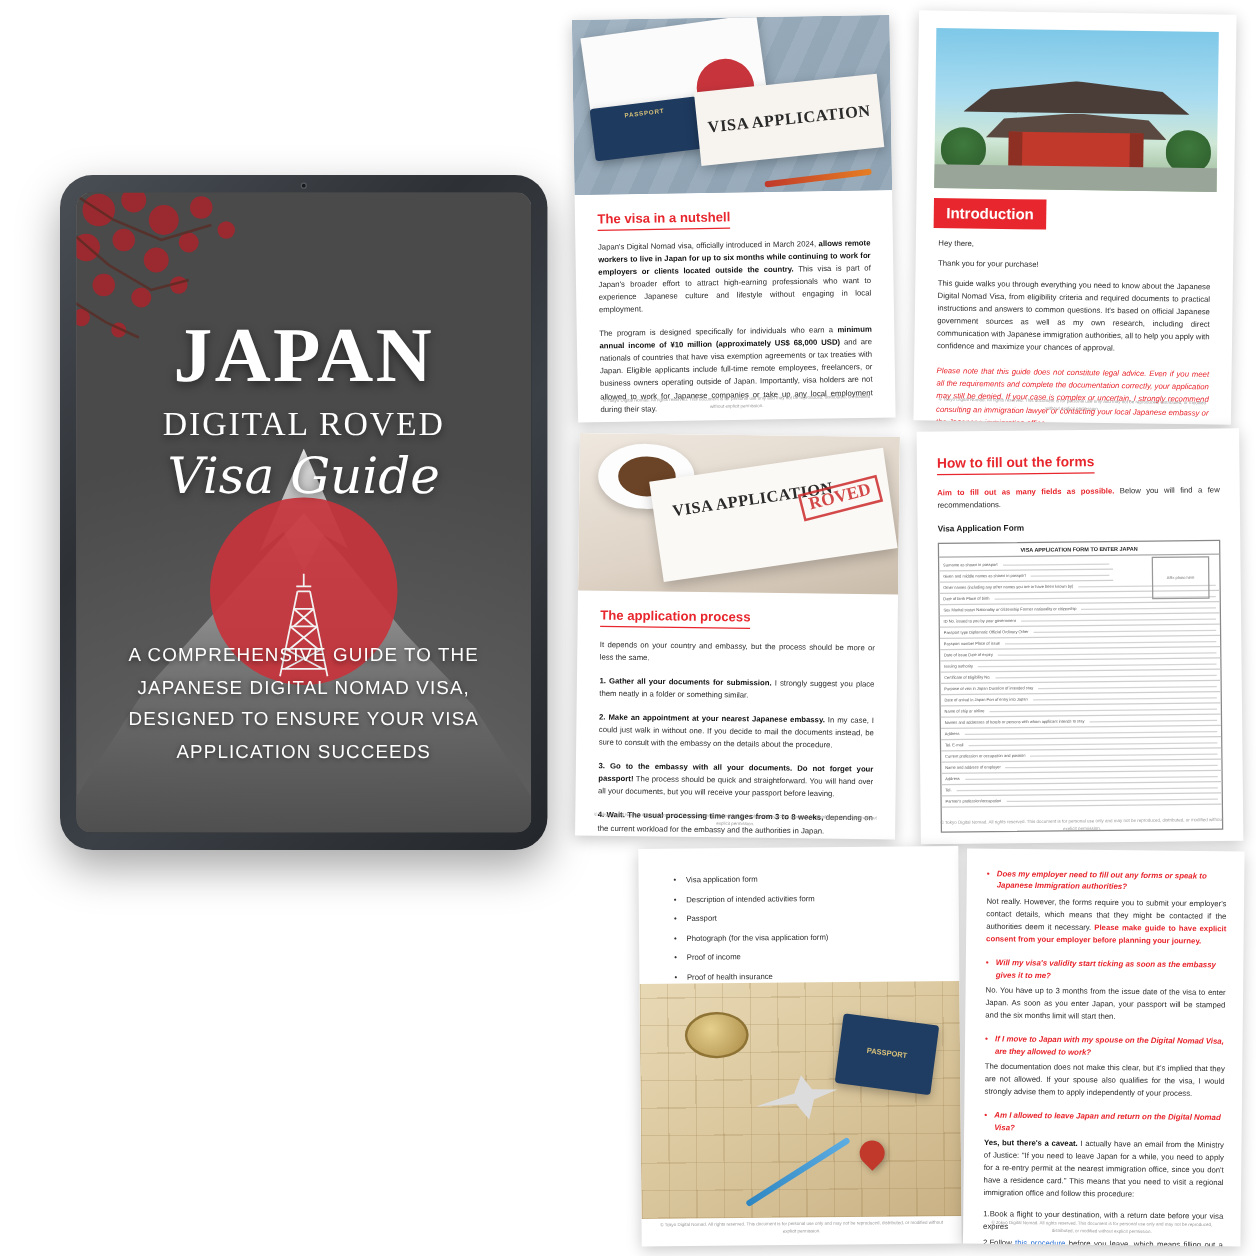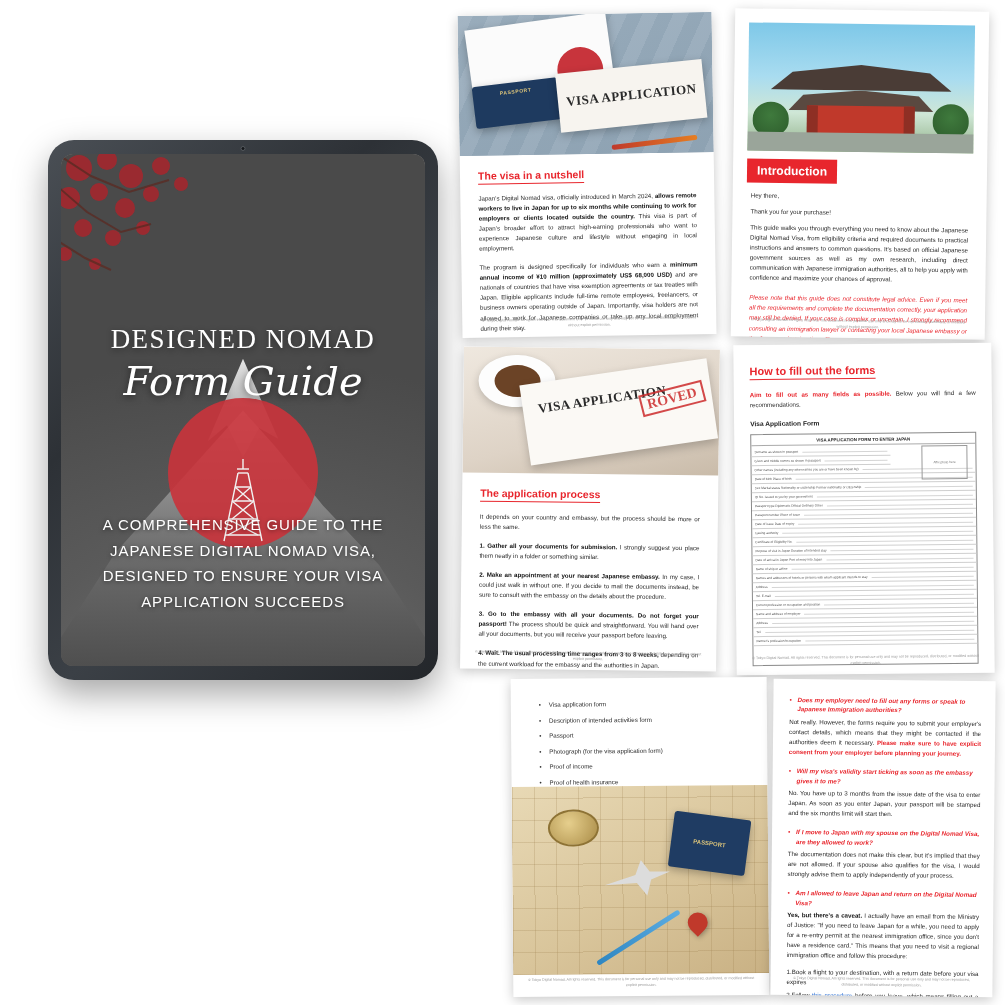--- a/index.html
+++ b/index.html
@@ -433,22 +433,23 @@
               <path d="M18 16 L4 84 M28 16 L42 84"></path>
               <path d="M15 30 L31 30 M12 44 L34 44 M8 62 L38 62 M5 78 L41 78"></path>
               <path d="M18 16 L28 16"></path>
               <path d="M15 30 L31 44 M31 30 L15 44"></path>
               <path d="M12 44 L34 62 M34 44 L12 62"></path>
               <path d="M8 62 L38 78 M38 62 L8 78"></path>
             </g>
           </svg>
         </div>
         <div class="cover-inner">
-          <div class="cover-sub">DESIGNED NOMAD</div>
-          <div class="cover-script">Form Guide</div>
+          <div class="cover-title">JAPAN</div>
+          <div class="cover-sub">DIGITAL ROVED</div>
+          <div class="cover-script">Visa Guide</div>
           <div class="cover-foot">A COMPREHENSIVE GUIDE TO THE JAPANESE DIGITAL NOMAD VISA, DESIGNED TO ENSURE YOUR VISA APPLICATION SUCCEEDS</div>
         </div>
       </div>
     </div>
   </div>
 </div>
 
 <div class="sheet" style="left:460px; top:14px; width:254px; height:322px; transform:rotate(-0.9deg);">
   <div class="photo ph-flagdesk" style="left:0; top:0; width:100%; height:140px;">
     <div class="wood"></div>
@@ -651,21 +652,21 @@
   </div>
   <div class="footer-note">© Tokyo Digital Nomad. All rights reserved. This document is for personal use only and may not be reproduced, distributed, or modified without explicit permission.</div>
 </div>
 
 <div class="sheet" style="left:772px; top:680px; width:222px; height:316px; transform:rotate(0.6deg);">
   <div style="position:absolute; left:16px; top:16px; right:14px;">
 
     <div>
       <div class="faq-q">Does my employer need to fill out any forms or speak to Japanese Immigration authorities?</div>
       <div class="faq-a">
-        <span>Not really. However, the forms require you to submit your employer's contact details, which means that they might be contacted if the authorities deem it necessary. </span><span class="rd">Please make sure to have explicit consent from your employer before planning your journey.</span>
+        <span>Not really. However, the forms require you to submit your employer's contact details, which means that they might be contacted if the authorities deem it necessary. </span><span class="rd">Please make guide to have explicit consent from your employer before planning your journey.</span>
       </div>
     </div>
 
     <div style="margin-top:9px;">
       <div class="faq-q">Will my visa's validity start ticking as soon as the embassy gives it to me?</div>
       <div class="faq-a">No. You have up to 3 months from the issue date of the visa to enter Japan. As soon as you enter Japan, your passport will be stamped and the six months limit will start then.</div>
     </div>
 
     <div style="margin-top:9px;">
       <div class="faq-q">If I move to Japan with my spouse on the Digital Nomad Visa, are they allowed to work?</div>

